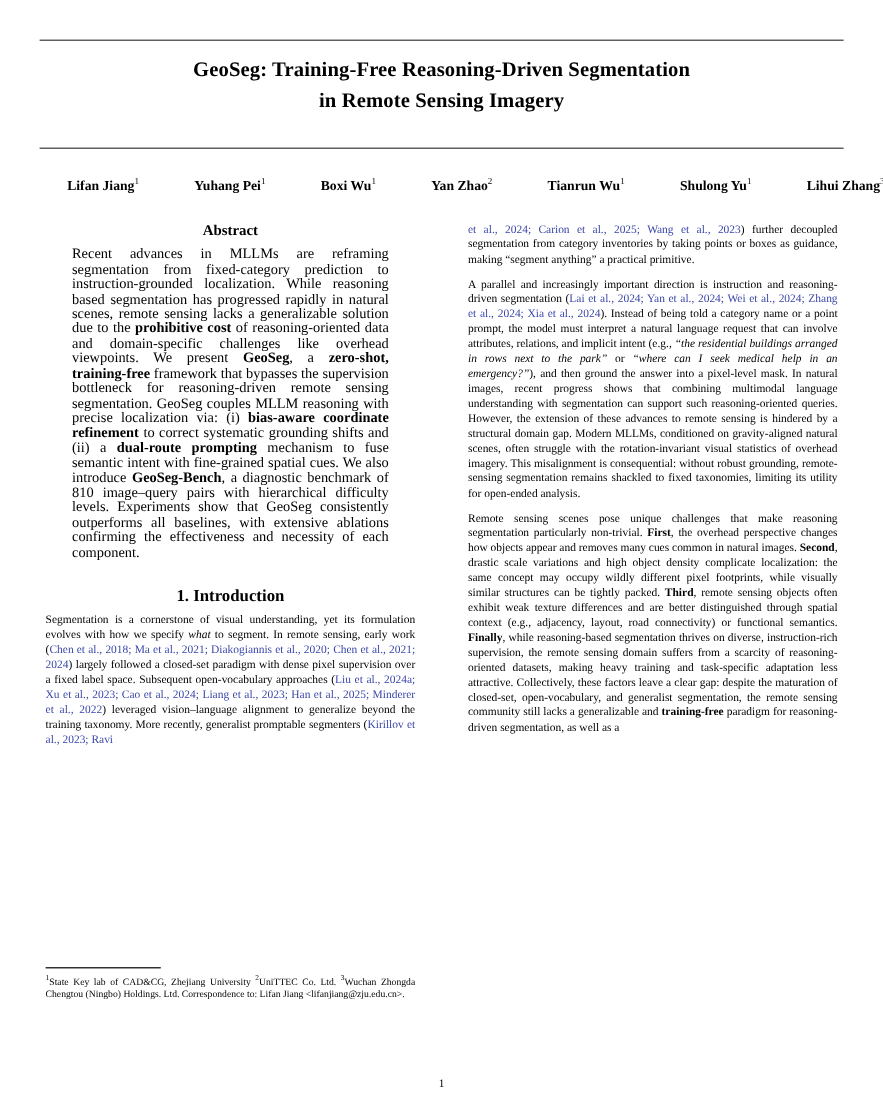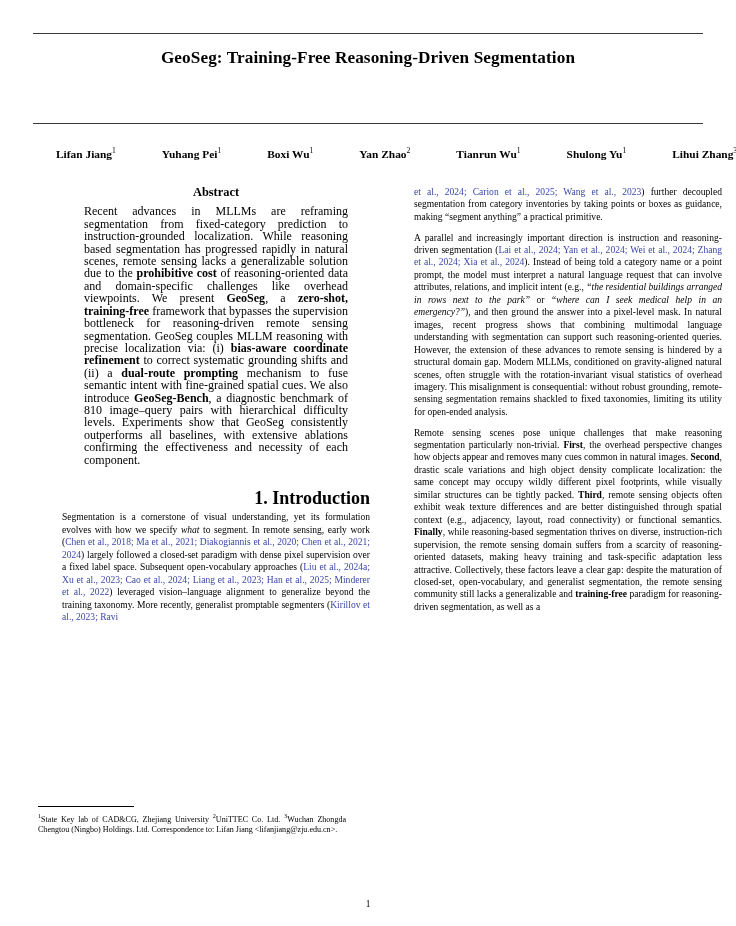--- a/index.html
+++ b/index.html
@@ -67,43 +67,42 @@
   }
   .col {
     position: absolute;
     top: 0;
     width: 308px;
     font-size: 9.55px;
     line-height: 12.45px;
     text-align: justify;
     text-justify: inter-word;
     hyphens: manual;
-    margin-left: 24px;
   }
   .col-left { left: 0; }
   .col-right { left: 352px; }
 
   .abstract-head {
     text-align: center;
     font-size: 12.4px;
     font-weight: bold;
     margin: 0 0 7px 0;
   }
   .abstract-body {
     margin: 0 0 0 22px;
     width: 264px;
     font-size: 12px;
     line-height: 12.4px;
     text-align: justify;
   }
   .section-head {
-    font-size: 18px;
+    font-size: 14px;
     font-weight: bold;
     margin: 0 0 7px 0;
-    text-align: right;
+    text-align: center;
   }
   p.para {
     margin: 0 0 8.2px 0;
     text-align: justify;
   }
   .cite { color: #3b47a8; }
   b, .b { font-weight: bold; }
   i, .i { font-style: italic; }
 
   .footsep {
@@ -150,20 +149,21 @@
 </style>
 </head>
 <body>
 
 <div class="page">
 
   <div class="rule rule-top"></div>
 
   <div class="title-block">
     <div class="title-line">GeoSeg:  Training-Free Reasoning-Driven Segmentation</div>
+    <div class="title-line">in Remote Sensing Imagery</div>
   </div>
 
   <div class="rule rule-below-title"></div>
 
   <div class="authors"><span class="au"><span>Lifan Jiang</span><sup>1</sup></span><span class="au"><span>Yuhang Pei</span><sup>1</sup></span><span class="au"><span>Boxi Wu</span><sup>1</sup></span><span class="au"><span>Yan Zhao</span><sup>2</sup></span><span class="au"><span>Tianrun Wu</span><sup>1</sup></span><span class="au"><span>Shulong Yu</span><sup>1</sup></span><span class="au"><span>Lihui Zhang</span><sup>3</sup></span><span class="au"><span>Deng Cai</span><sup>1</sup></span></div>
 
   <div class="columns">
 
     <div class="col col-left">
       <div class="abstract-head">Abstract</div>

